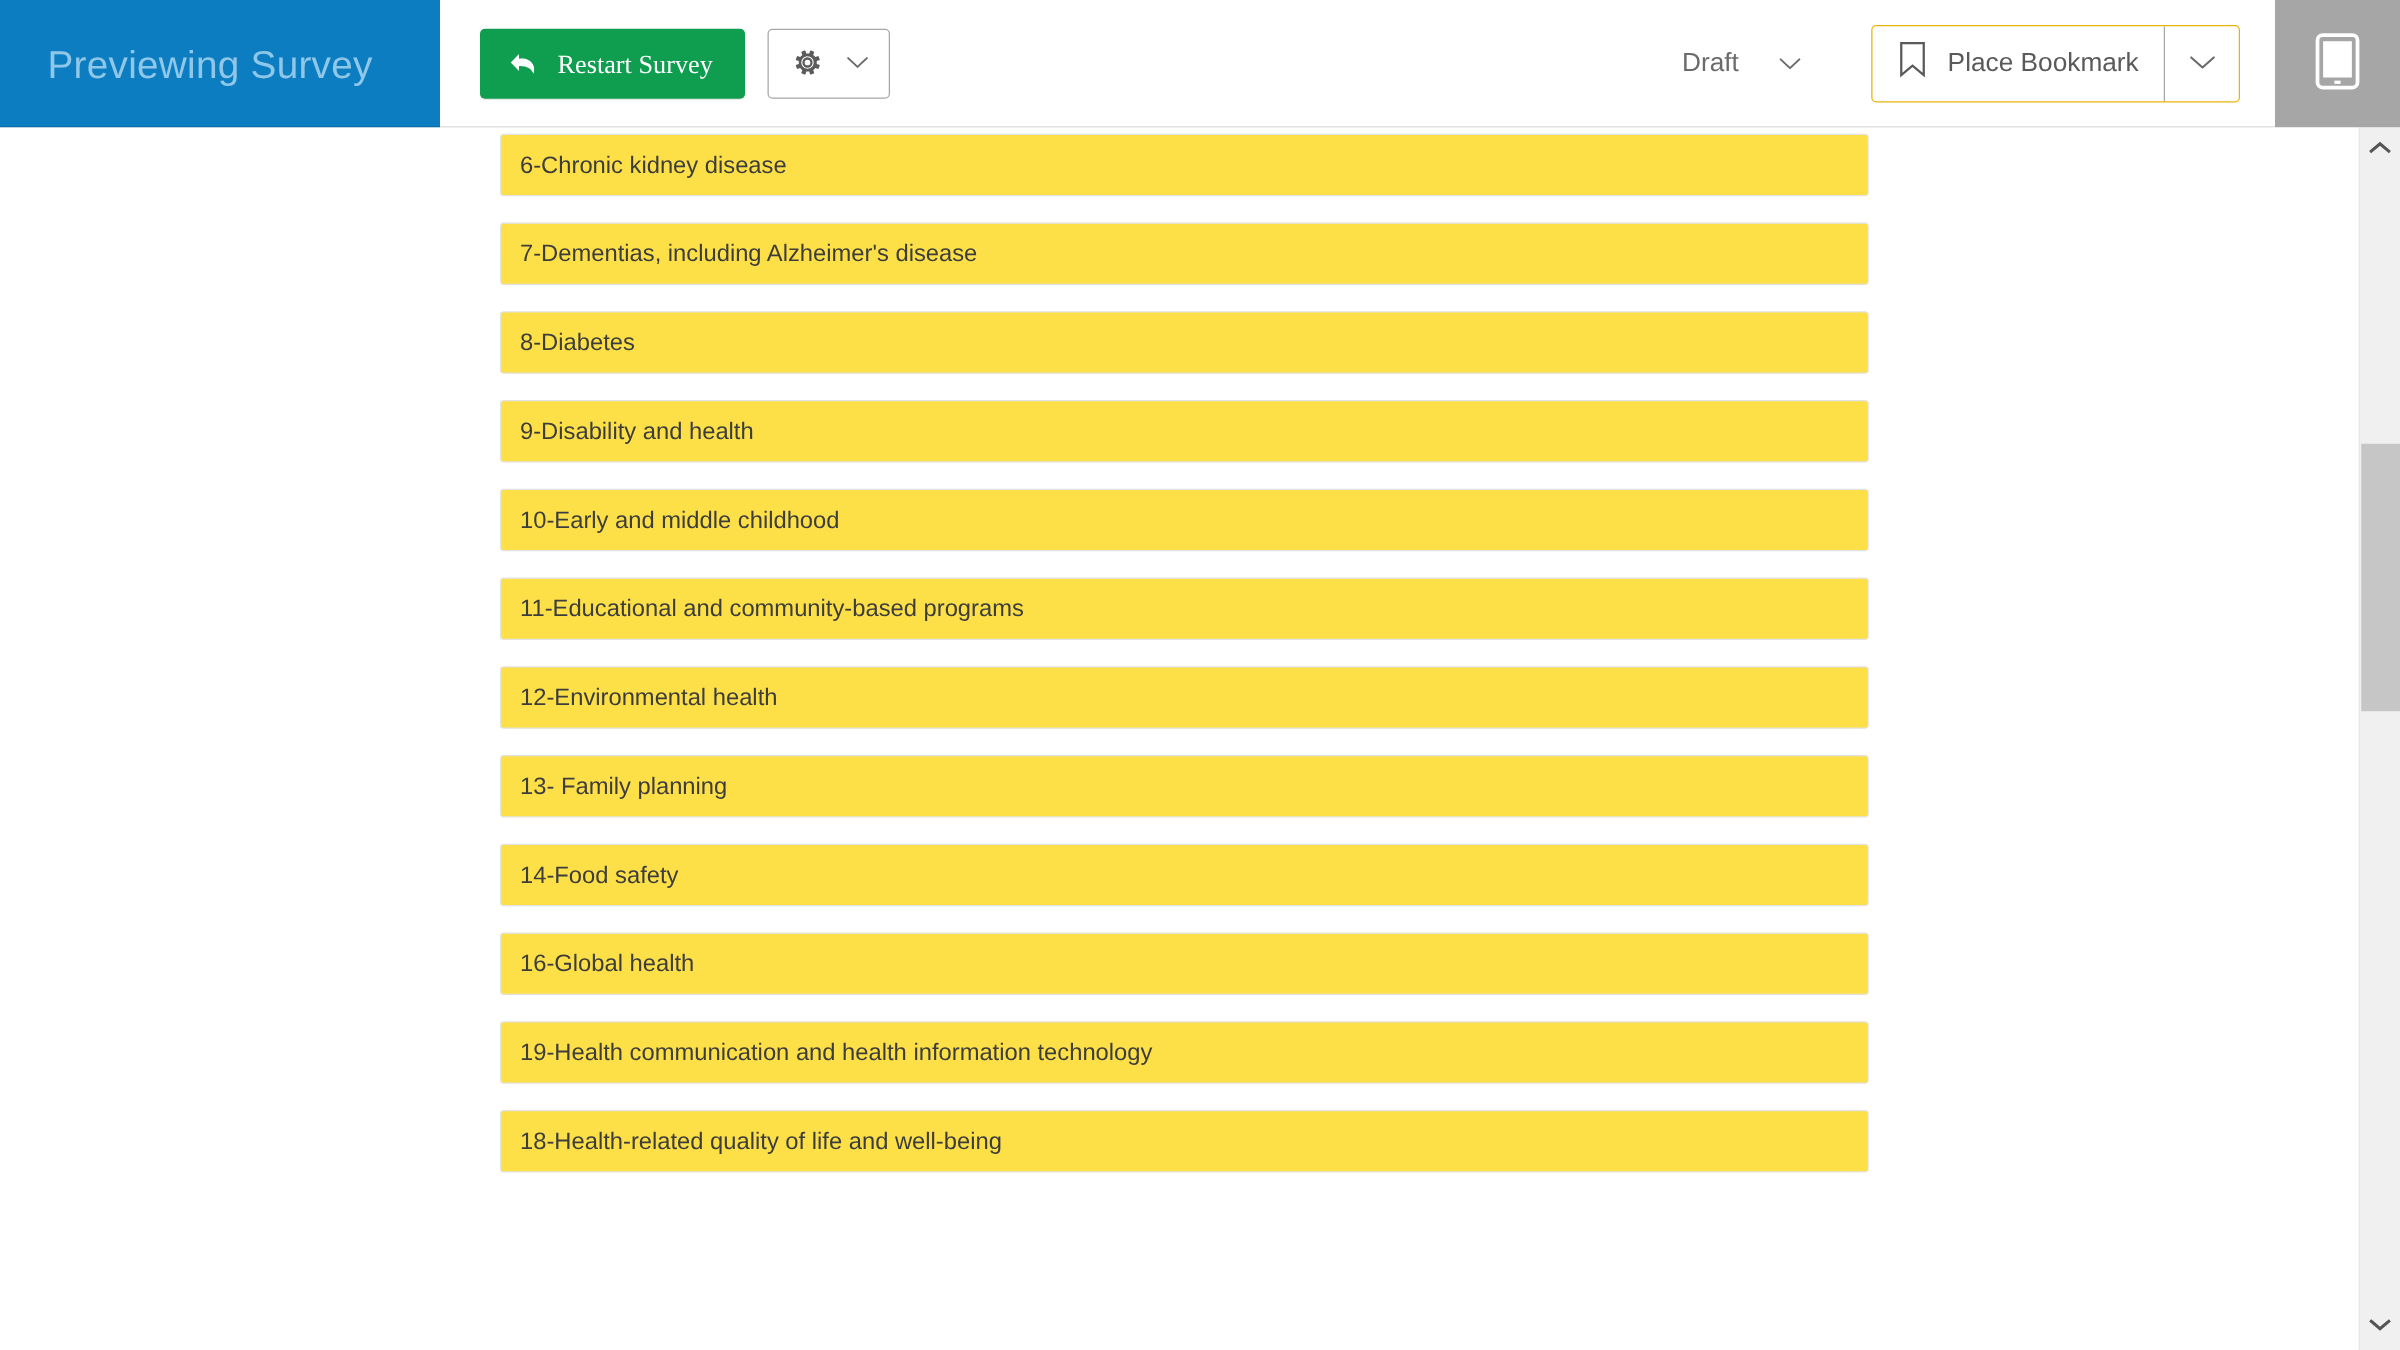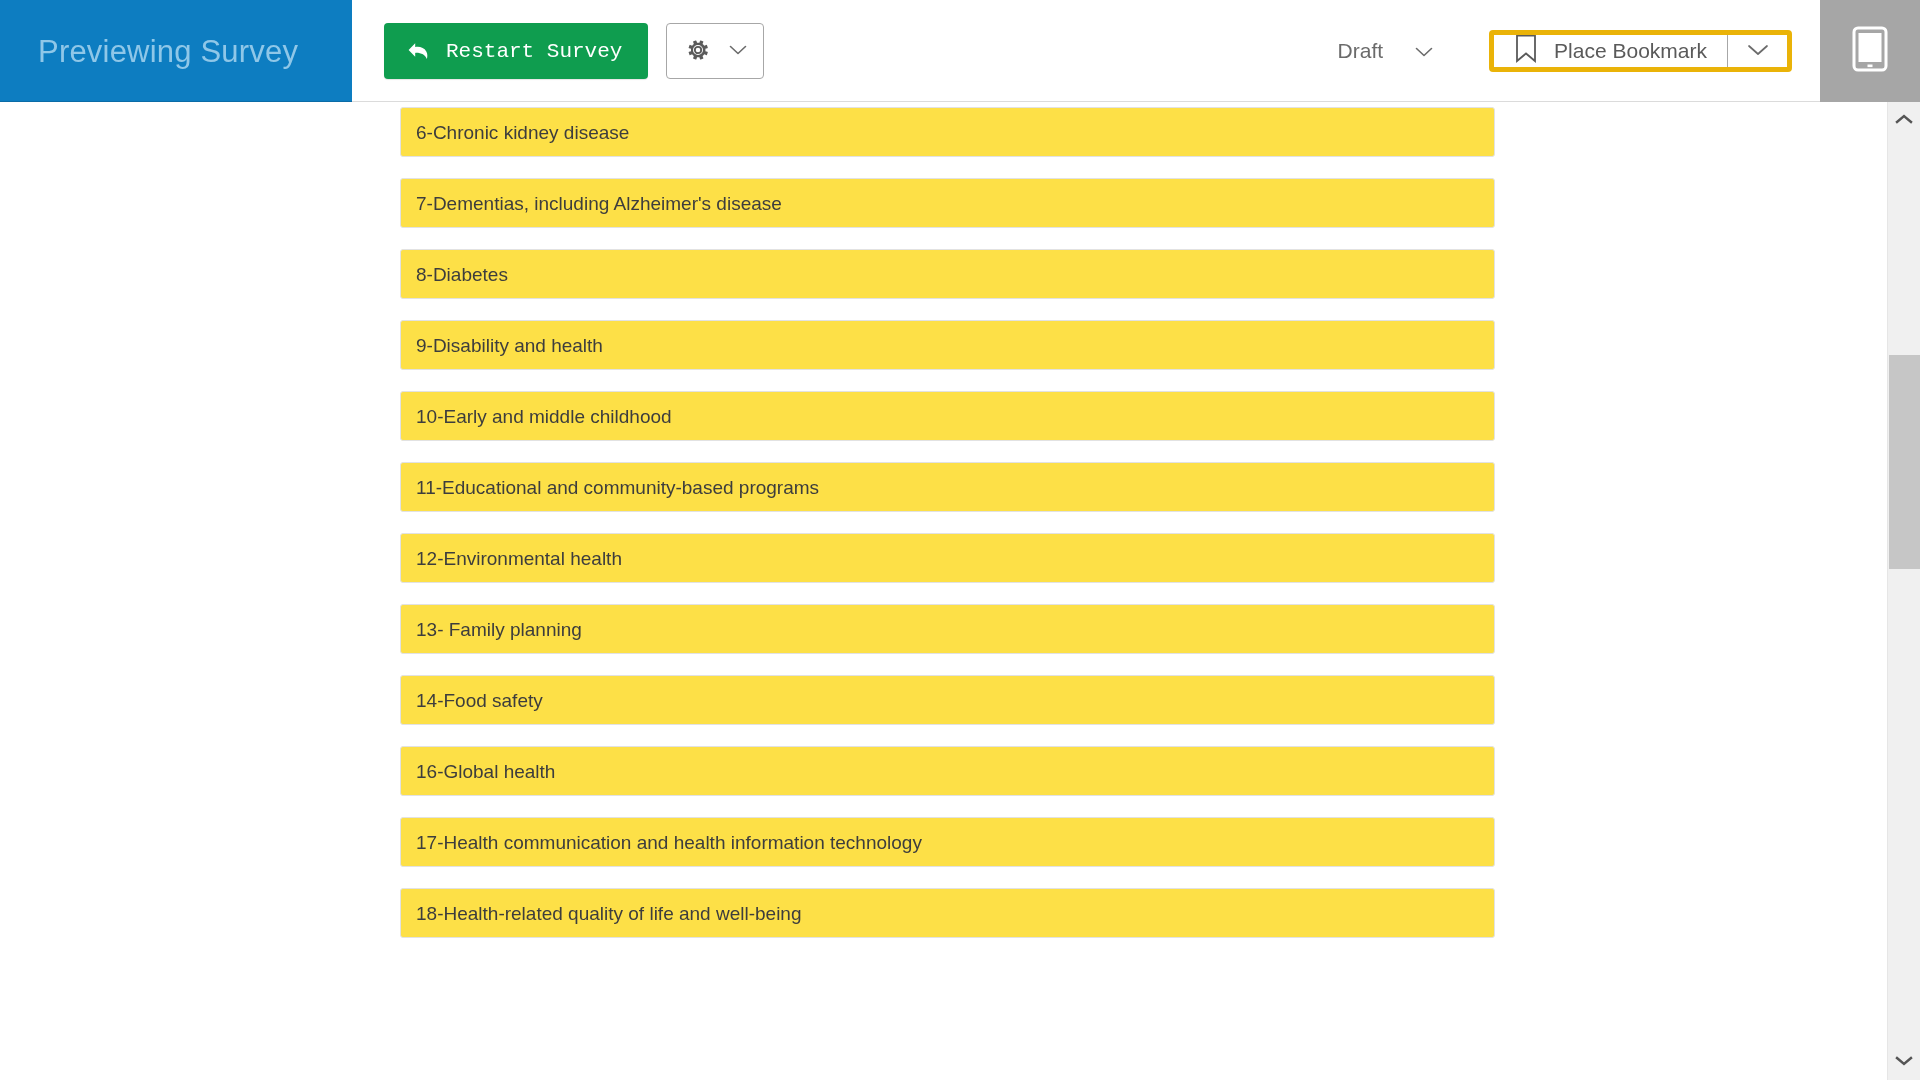--- a/index.html
+++ b/index.html
@@ -71,21 +71,21 @@
     display: inline-flex;
     align-items: center;
     gap: 14px;
     height: 56px;
     padding: 0 26px 0 22px;
     background: #0f9d4f;
     border: none;
     border-radius: 4px;
     color: #ffffff;
     font-size: 21px;
-    font-family: Liberation Mono, monospace;
+    font-family: Liberation Serif, serif;
     cursor: pointer;
     box-shadow: 0 1px 1px rgba(0,0,0,0.10);
   }
   .btn-restart svg { display: block; }
 
   
   .btn-gear {
     display: inline-flex;
     align-items: center;
     height: 56px;
@@ -114,24 +114,24 @@
     cursor: pointer;
     color: #6b6b6b;
     font-size: 21px;
     font-family: inherit;
   }
 
   
   .bookmark-group {
     display: inline-flex;
     align-items: stretch;
-    height: 42px;
+    height: 62px;
     margin-left: 48px;
     margin-right: 28px;
-    border: 5px solid #eab308;
+    border: 1px solid #eab308;
     border-radius: 4px;
     background: #ffffff;
     overflow: hidden;
   }
   .bookmark-main {
     display: inline-flex;
     align-items: center;
     gap: 16px;
     padding: 0 20px 0 20px;
     background: transparent;
@@ -340,21 +340,21 @@
       <div class="option-item">
         <span class="option-label">13- Family planning</span>
       </div>
       <div class="option-item">
         <span class="option-label">14-Food safety</span>
       </div>
       <div class="option-item">
         <span class="option-label">16-Global health</span>
       </div>
       <div class="option-item">
-        <span class="option-label">17-Health communication and health information technology</span>
+        <span class="option-label">19-Health communication and health information technology</span>
       </div>
       <div class="option-item">
         <span class="option-label">18-Health-related quality of life and well-being</span>
       </div>
     </div>
   </div>
 
   <div class="scrollbar">
     <div class="sb-arrow up">
       <span>

